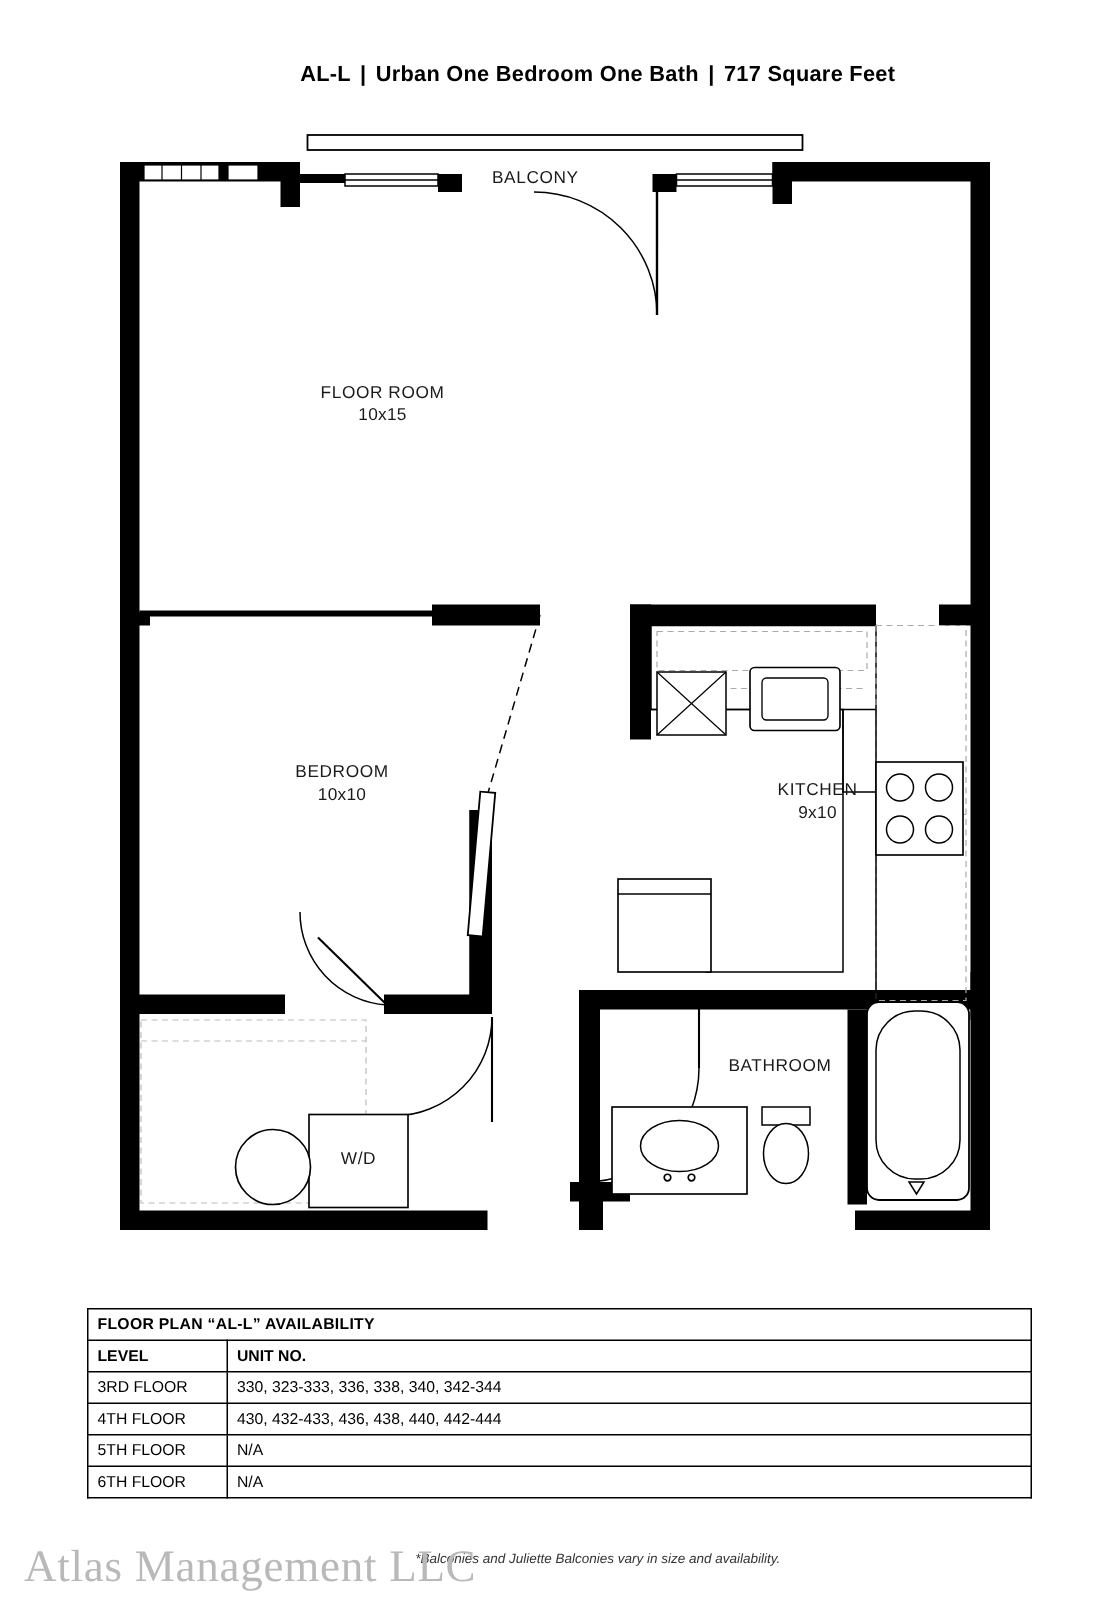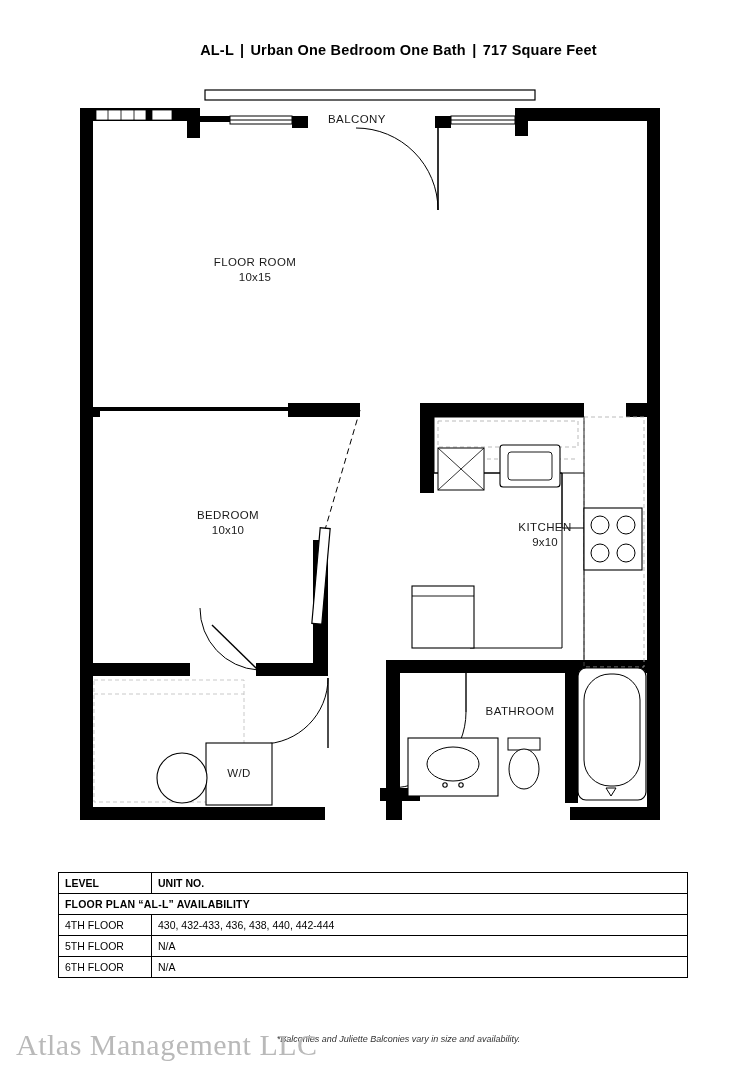--- a/index.html
+++ b/index.html
@@ -312,25 +312,29 @@
 
   <div class="room-label" style="left:149px; top:678px; width:60px;">
     <div class="nm">W/D</div>
   </div>
 
 </div>
 
 <table id="avail">
   <tbody>
     <tr>
+      <td class="hdr-main" colspan="2">FLOOR PLAN “AL-L” AVAILABILITY</td>
+    </tr>
+    <tr>
       <td class="col-head lvl">LEVEL</td>
       <td class="col-head">UNIT NO.</td>
     </tr>
     <tr>
-      <td class="hdr-main" colspan="2">FLOOR PLAN “AL-L” AVAILABILITY</td>
+      <td class="lvl">3RD FLOOR</td>
+      <td>330, 323-333, 336, 338, 340, 342-344</td>
     </tr>
     <tr>
       <td class="lvl">4TH FLOOR</td>
       <td>430, 432-433, 436, 438, 440, 442-444</td>
     </tr>
     <tr>
       <td class="lvl">5TH FLOOR</td>
       <td>N/A</td>
     </tr>
     <tr>

